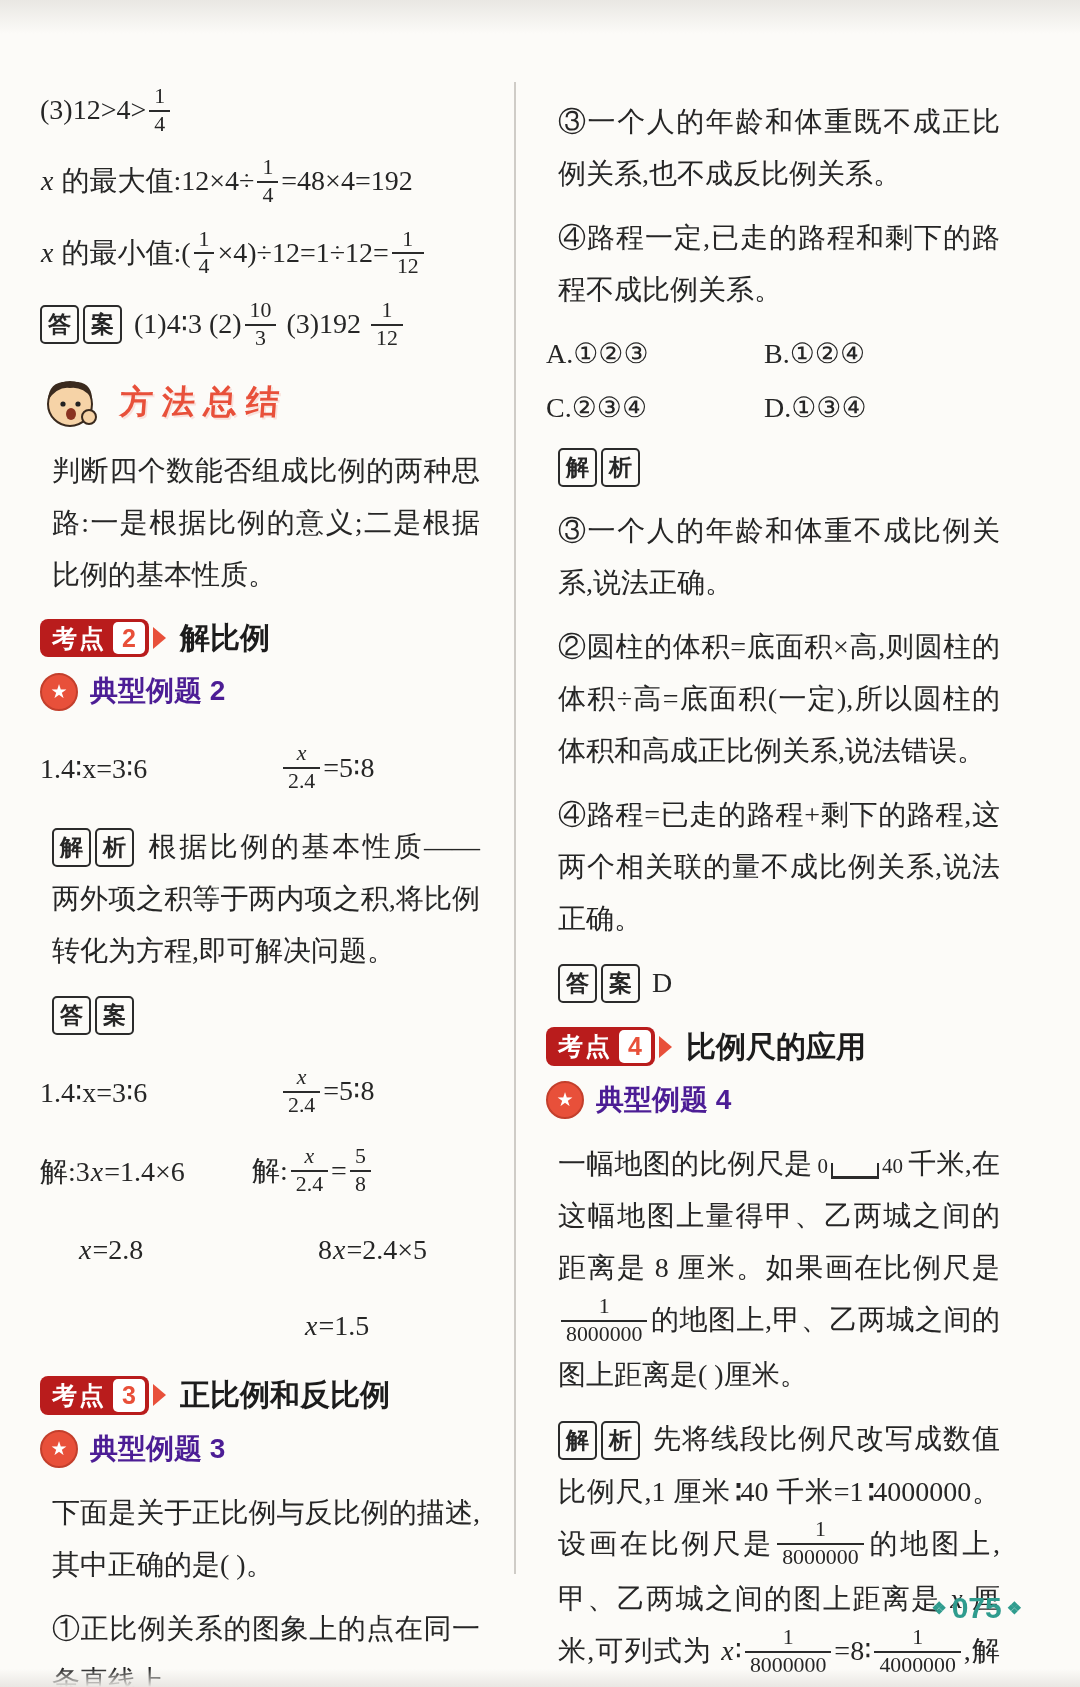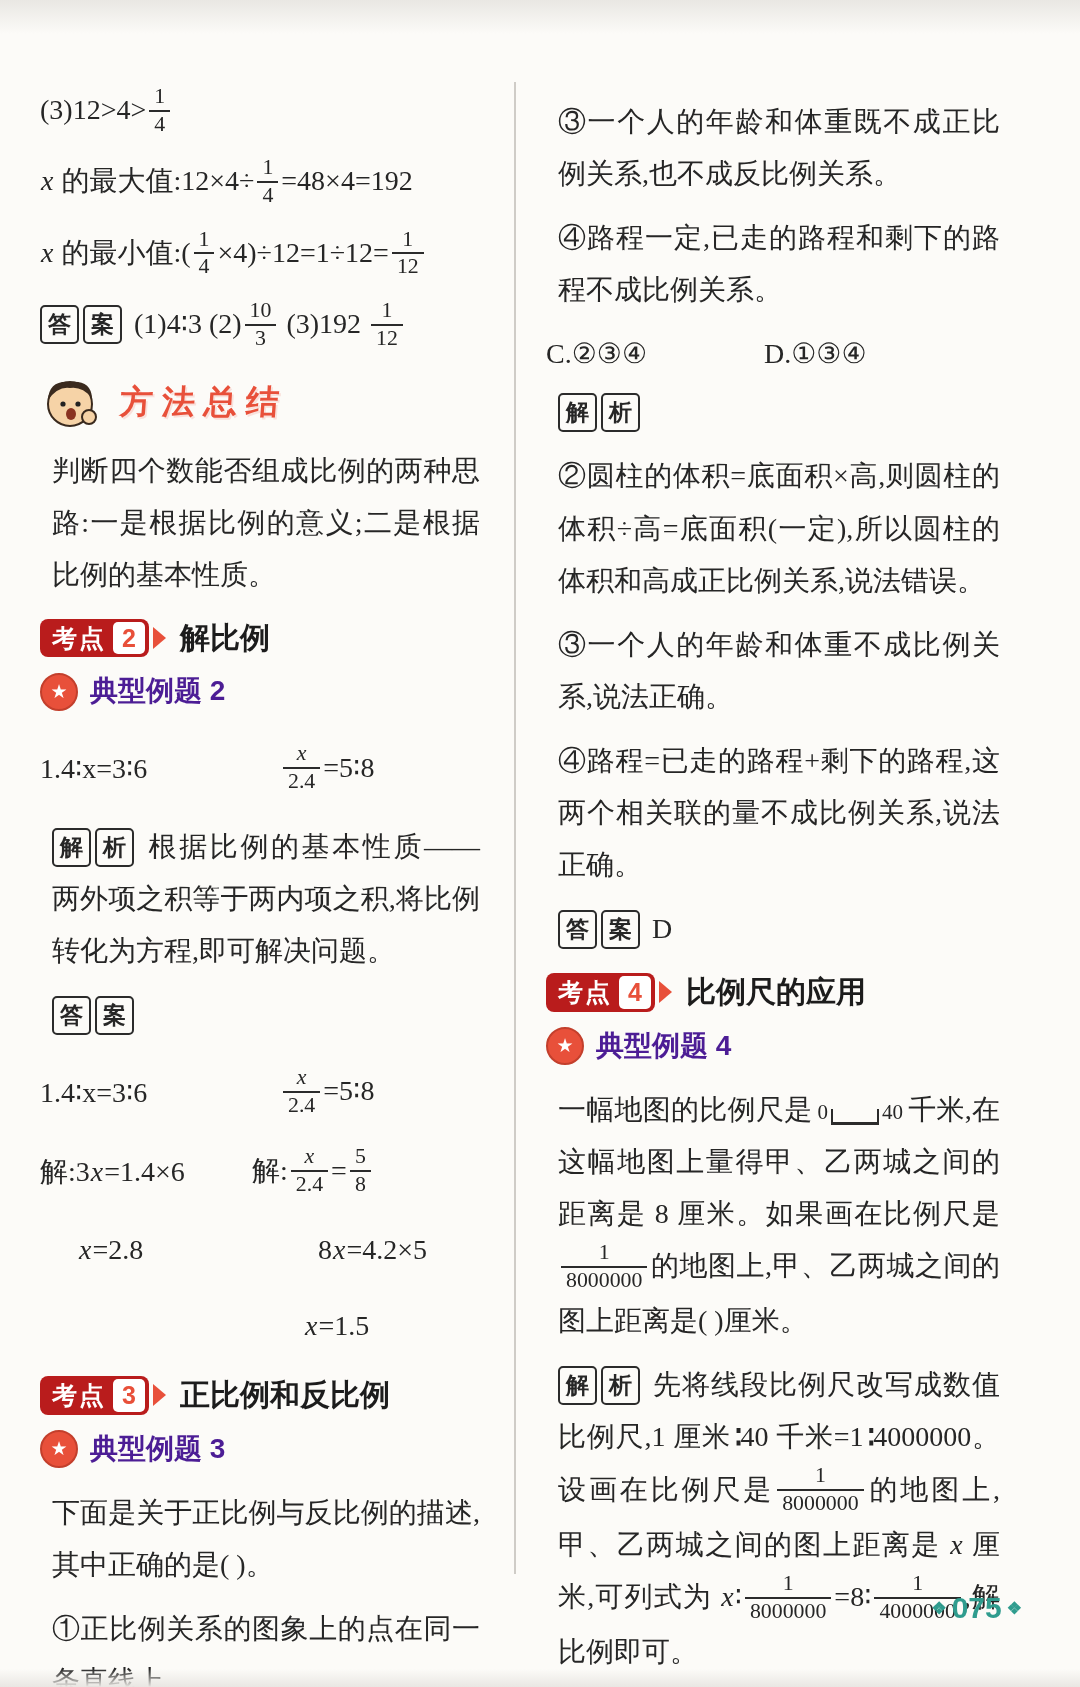--- a/index.html
+++ b/index.html
@@ -193,21 +193,21 @@
             <span class="num var">x</span>
             <span class="den">2.4</span>
           </span><span>=</span><span class="frac">
             <span class="num">5</span>
             <span class="den">8</span>
           </span></span>
     </div>
 
     <div class="eq-row">
       <span class="cell-a indent1"><span class="var">x</span><span>=2.8</span></span>
-      <span><span>8</span><span class="var">x</span><span>=4.2×5</span></span>
+      <span><span>8</span><span class="var">x</span><span>=2.4×5</span></span>
     </div>
 
     <div class="eq-row">
       <span class="row4-indent"><span class="var">x</span><span>=1.5</span></span>
     </div>
 
     <div class="kaodian-row">
       <span class="kd-badge">
           <span class="kd-label">考点</span>
           <span class="kd-num">3</span>
@@ -227,32 +227,36 @@
     <p class="body-text">①正比例关系的图象上的点在同一条直线上。</p>
     <p class="body-text">②圆柱的底面积一定,体积和高成反比例关系。</p>
   </div>
 
   <div class="col col-right">
 
     <p class="body-text">③一个人的年龄和体重既不成正比例关系,也不成反比例关系。</p>
     <p class="body-text">④路程一定,已走的路程和剩下的路程不成比例关系。</p>
 
     <div class="opt-row">
+      <span class="opt-a">A.①②③</span>
+      <span>B.①②④</span>
+    </div>
+    <div class="opt-row">
       <span class="opt-a">C.②③④</span>
       <span>D.①③④</span>
     </div>
 
     <p class="body-text mt6">
       <span class="boxed-label">
           <span class="bl-char">解</span>
           <span class="bl-char">析</span>
         </span>
     </p>
+    <p class="body-text">③一个人的年龄和体重不成比例关系,说法正确。</p>
     <p class="body-text">②圆柱的体积=底面积×高,则圆柱的体积÷高=底面积(一定),所以圆柱的体积和高成正比例关系,说法错误。</p>
-    <p class="body-text">③一个人的年龄和体重不成比例关系,说法正确。</p>
     <p class="body-text">④路程=已走的路程+剩下的路程,这两个相关联的量不成比例关系,说法正确。</p>
 
     <p class="mt6">
       <span class="boxed-label">
           <span class="bl-char">答</span>
           <span class="bl-char">案</span>
         </span><span>D</span>
     </p>
 
     <div class="kaodian-row">

